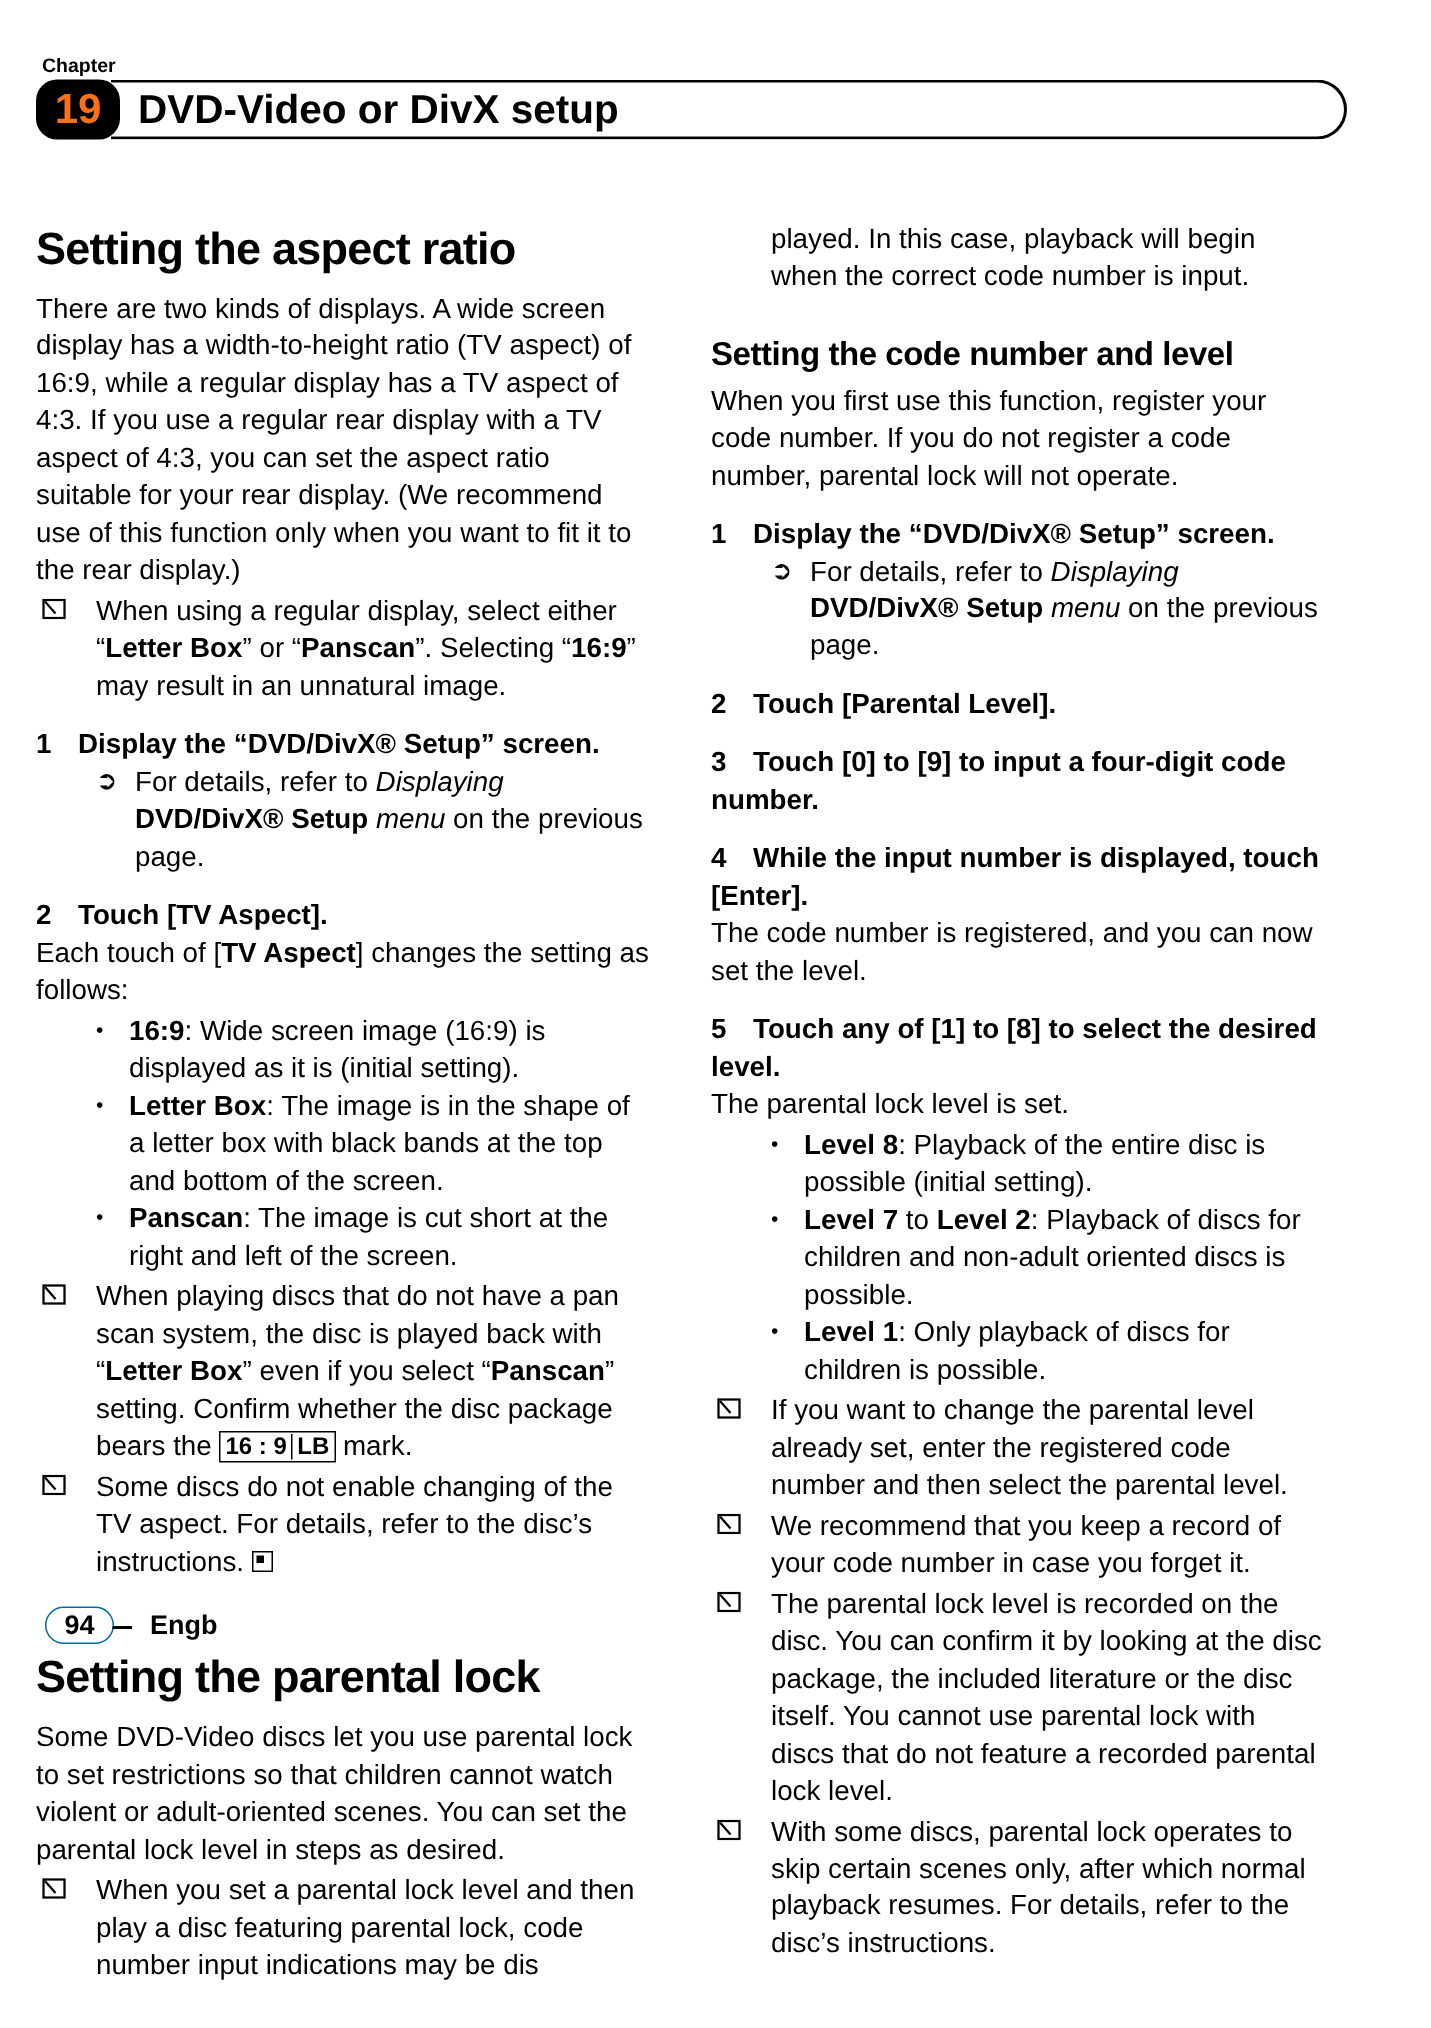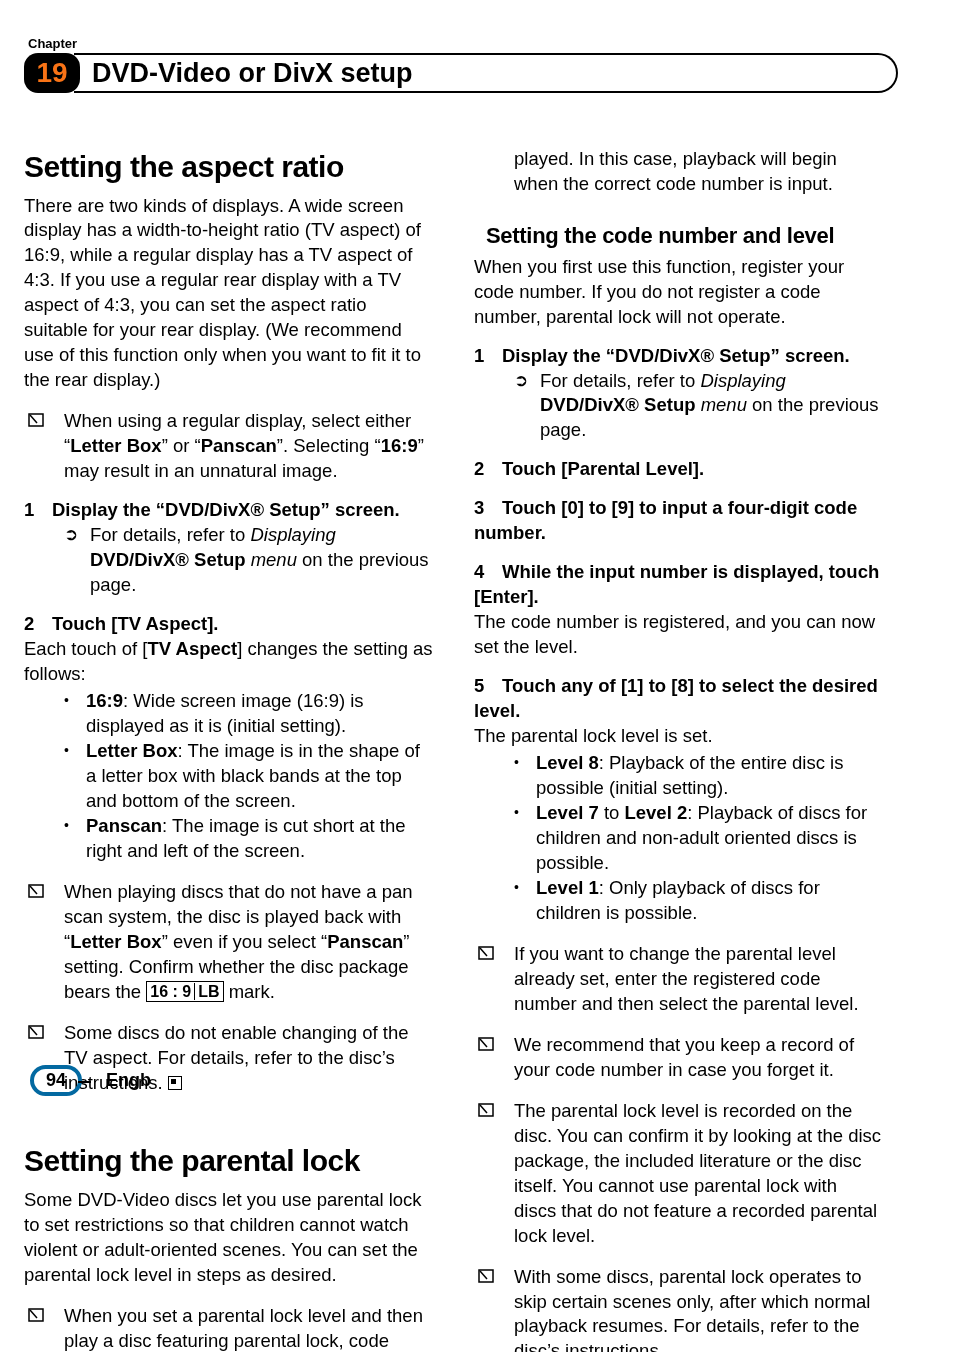--- a/index.html
+++ b/index.html
@@ -71,28 +71,28 @@
 }
 h1.sec {
   font-size: 30px;
   font-weight: 800;
   margin: 0 0 6px 0;
   letter-spacing: -0.5px;
 }
 h2.subsec {
   font-size: 22px;
   font-weight: 800;
-  margin: 0 0 4px 12px;
+  margin: 0 0 4px 0;
   letter-spacing: -0.3px;
 }
 p { margin: 0; }
 .para { margin-bottom: 2px; }
 .noteitem {
   display: flex;
-  margin-top: 16px;
+  margin-top: 2px;
 }
 .noteitem .nicon {
   flex-shrink: 0;
   width: 36px;
   padding-left: 4px;
   font-size: 16px;
   line-height: 1.55;
 }
 .noteitem .ntext { flex: 1; }
 .indent1 { padding-left: 40px; }
@@ -158,21 +158,21 @@
 }
 .footer {
   position: absolute;
   left: 30px;
   bottom: 36px;
   display: flex;
   align-items: center;
   gap: 18px;
 }
 .pagenum {
-  border: 4px solid #0369a1;
+  border: 1px solid #0369a1;
   border-radius: 16px;
   font-weight: 800;
   font-size: 18px;
   padding: 1px 12px;
   position: relative;
 }
 .pagenum::after {
   content: "";
   position: absolute;
   right: -13px;

